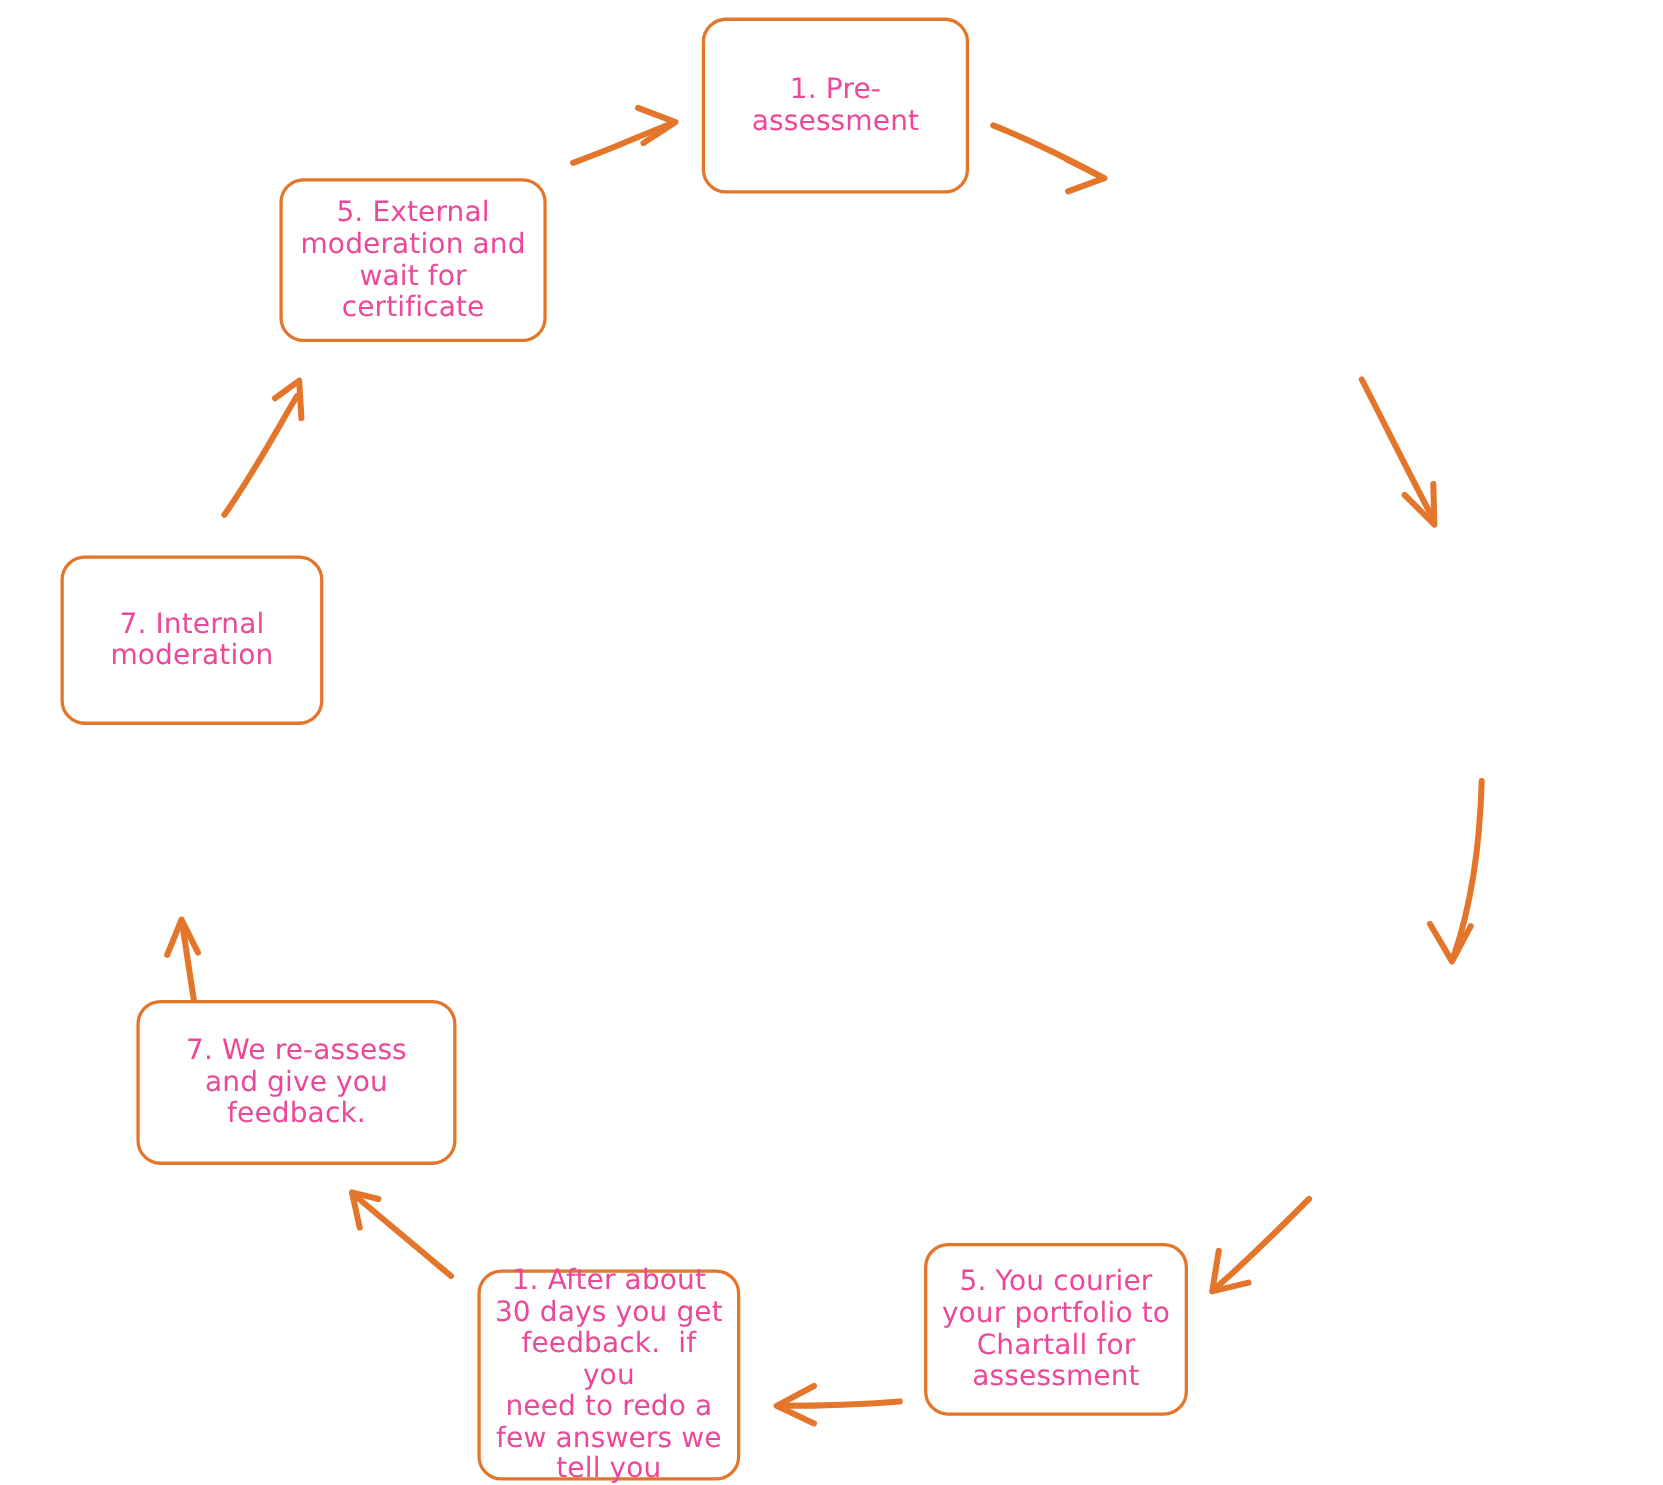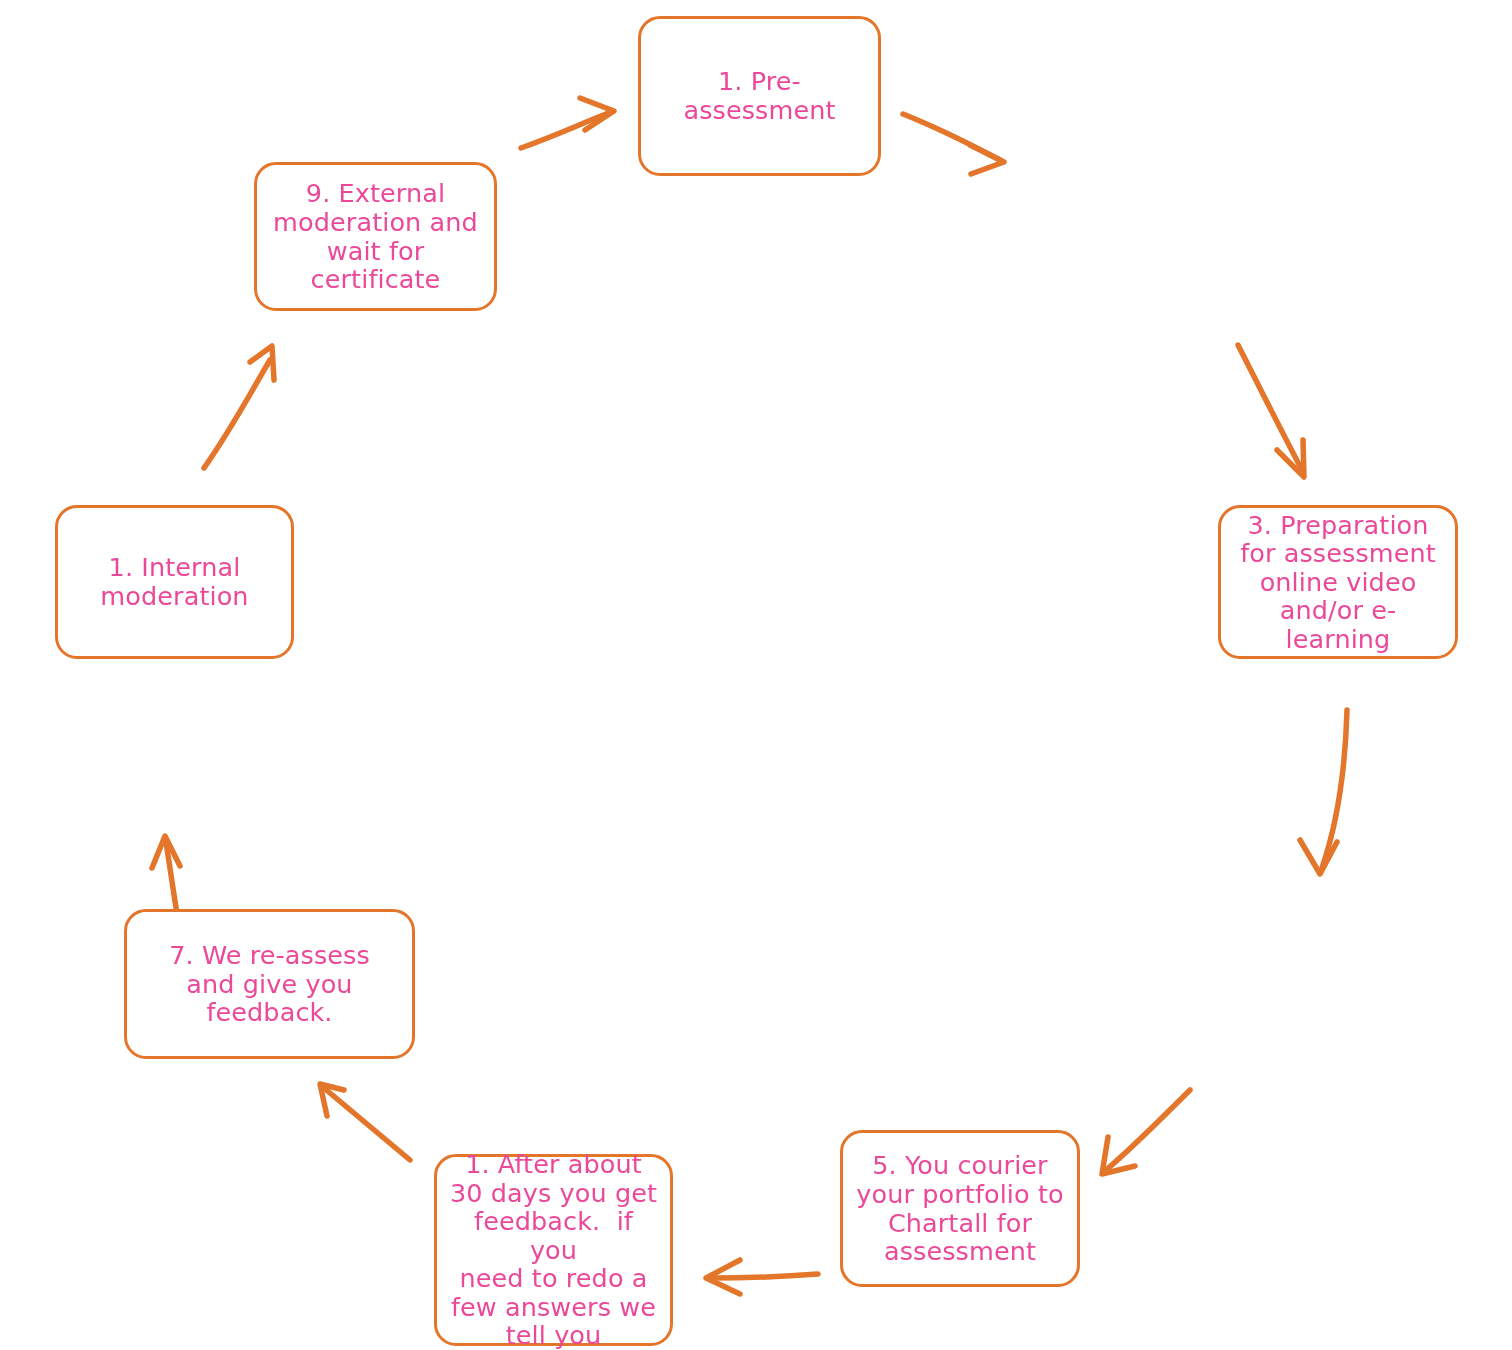--- a/index.html
+++ b/index.html
@@ -114,27 +114,20 @@
 
     </g>
   </svg>
 
   <div class="node" id="node-1">
     <span class="node-label">1. Pre-
 assessment</span>
   </div>
 
 
-  <div class="node" id="node-3">
-    <span class="node-label">3. Preparation
-for assessment
-online video
-and/or e-
-learning</span>
-  </div>
 
 
   <div class="node" id="node-5">
     <span class="node-label">5. You courier
 your portfolio to
 Chartall for
 assessment</span>
   </div>
 
   <div class="node" id="node-6">
@@ -146,24 +139,24 @@
 tell you</span>
   </div>
 
   <div class="node" id="node-7">
     <span class="node-label">7. We re-assess
 and give you
 feedback.</span>
   </div>
 
   <div class="node" id="node-8">
-    <span class="node-label">1. Internal
+    <span class="node-label">7. Internal
 moderation</span>
   </div>
 
   <div class="node" id="node-9">
-    <span class="node-label">9. External
+    <span class="node-label">5. External
 moderation and
 wait for
 certificate</span>
   </div>
 
 </div>
 
 </body></html>

